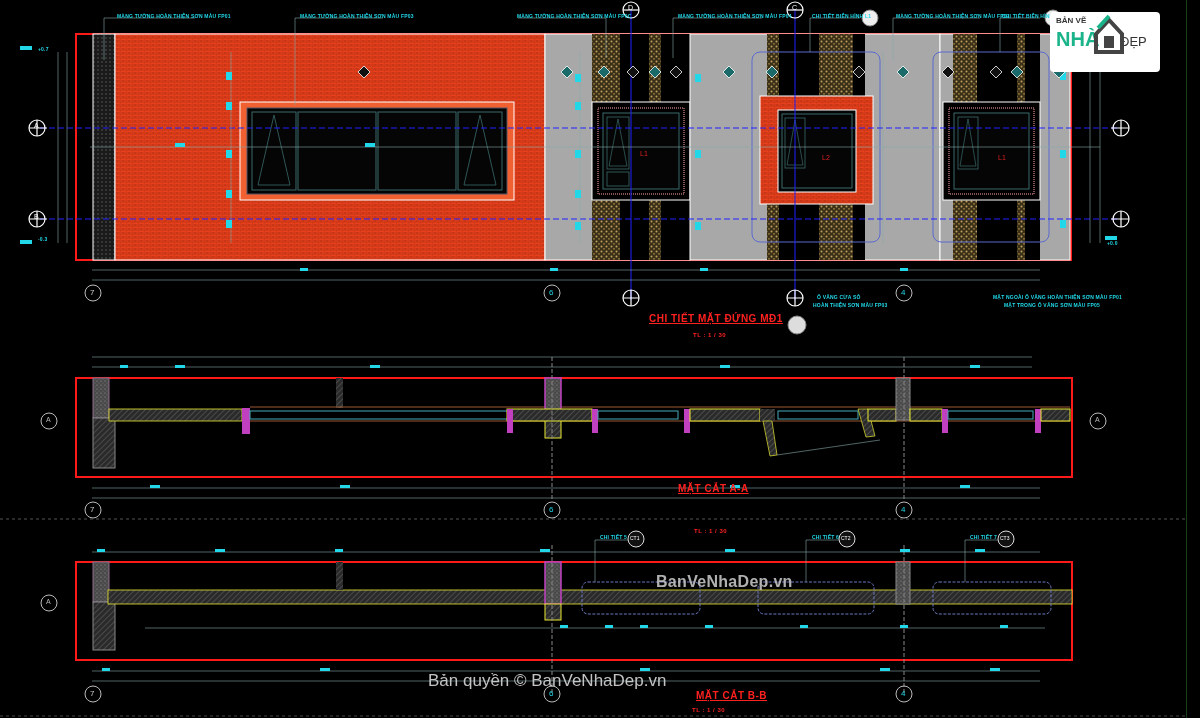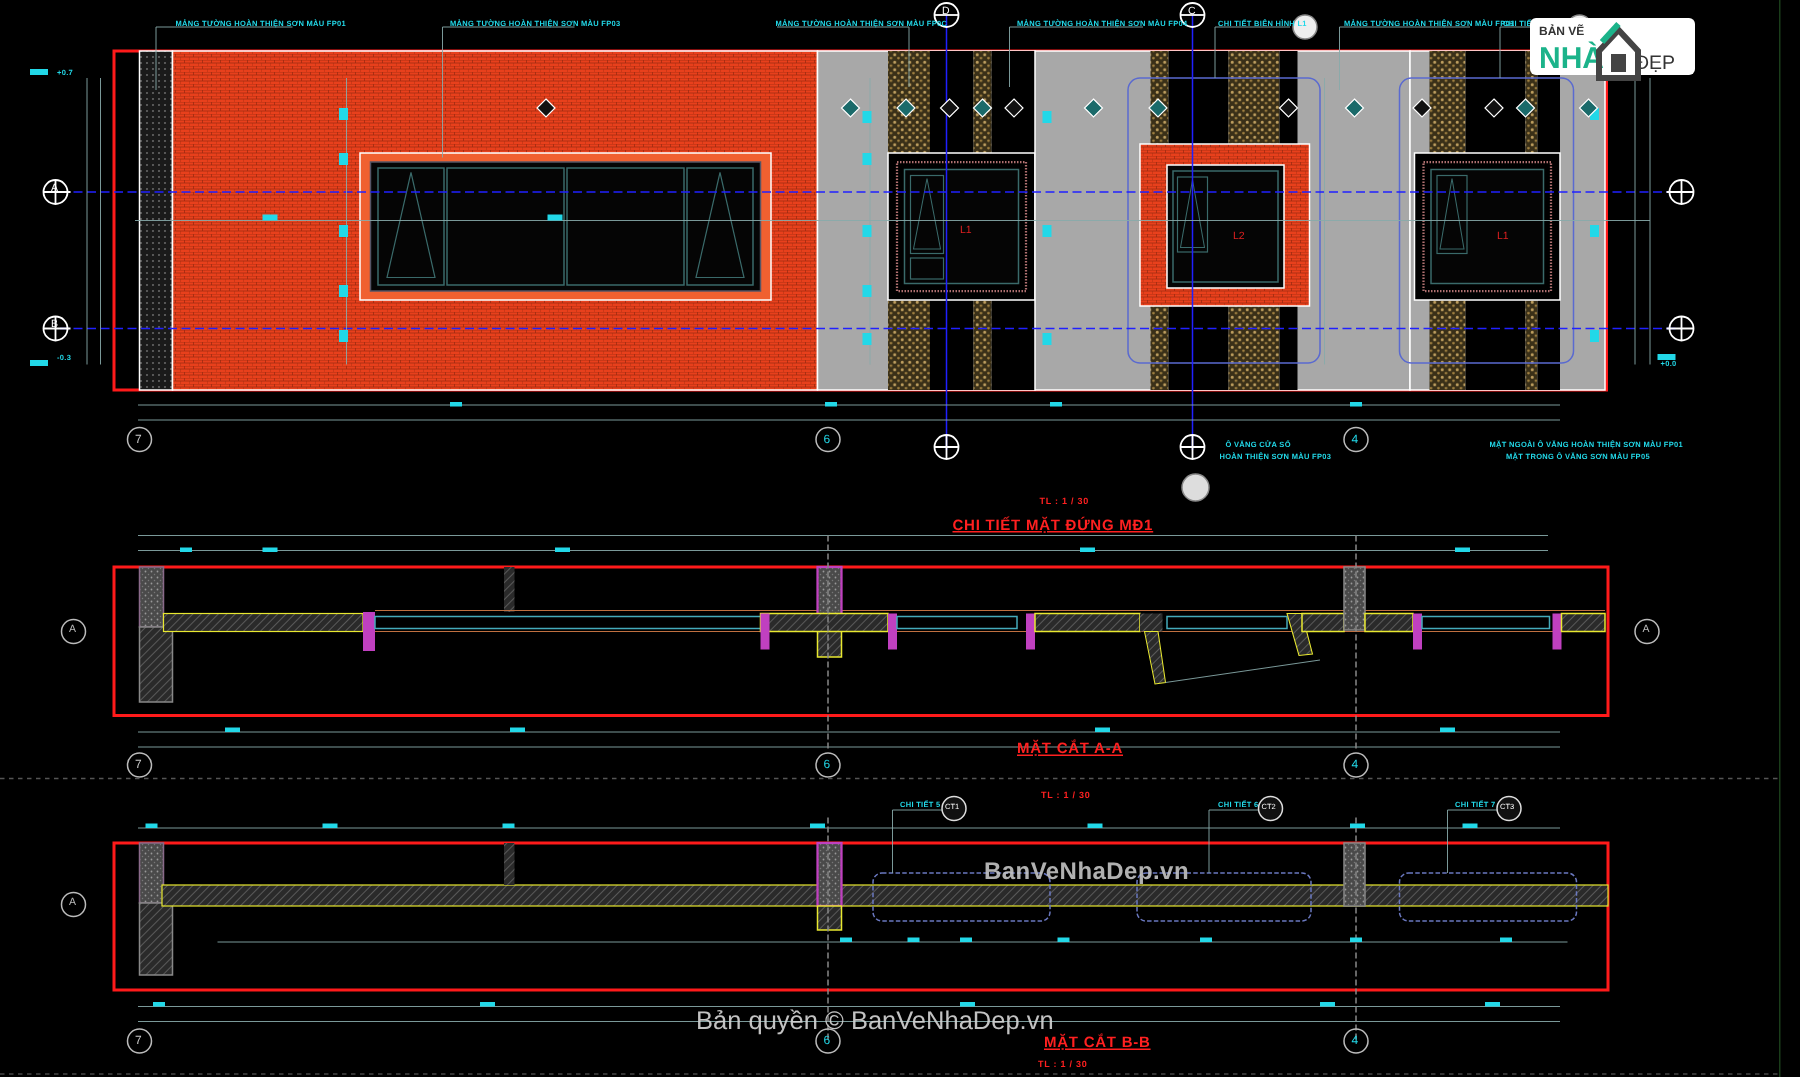--- a/index.html
+++ b/index.html
@@ -4,21 +4,21 @@
 <style>
   html,body{margin:0;padding:0;background:#000;}
   body{width:1200px;height:718px;overflow:hidden;position:relative;font-family:"Liberation Sans",sans-serif;}
   #stage{position:absolute;left:0;top:0;width:1200px;height:718px;}
   .lbl{position:absolute;font-family:"Liberation Sans",sans-serif;white-space:nowrap;}
   .note{color:#22d8e8;font-size:5px;font-weight:bold;letter-spacing:0.2px;}
   .title{color:#ff2020;font-size:10px;font-weight:bold;text-decoration:underline;letter-spacing:0.5px;}
   .scale{color:#ff2020;font-size:6px;font-weight:bold;letter-spacing:0.5px;}
   .wm{color:rgba(200,200,200,0.88);font-size:16px;font-weight:bold;letter-spacing:0.3px;}
   .wm2{color:rgba(210,210,210,0.92);font-size:17px;font-weight:normal;}
-  .logo{position:absolute;left:1020px;top:12px;width:110px;height:38px;background:#fff;border-radius:4px;}
+  .logo{position:absolute;left:1050px;top:12px;width:110px;height:60px;background:#fff;border-radius:4px;}
   .logo .a{position:absolute;left:6px;top:4px;font-size:8px;font-weight:bold;color:#333;}
   .logo .b{position:absolute;left:6px;top:16px;font-size:20px;font-weight:bold;color:#1bb38a;text-align:right;}
   .logo .c{position:absolute;left:70px;top:22px;font-size:13px;color:#333;text-align:right;}
   .sidebar-edge{position:absolute;left:1186px;top:0;width:14px;height:718px;border-left:1px solid #1a3d1a;}
 </style>
 </head>
 <body>
 
 <div id="stage">
 <svg width="1200" height="718" viewBox="0 0 1200 718" xmlns="http://www.w3.org/2000/svg">
@@ -347,46 +347,46 @@
 <span class="lbl" style="left:628px;top:4px;color:#fff;font-size:7px;">D</span>
 <span class="lbl" style="left:792px;top:4px;color:#fff;font-size:7px;">C</span>
 <span class="lbl" style="left:90px;top:288px;color:#ccc;font-size:8px;">7</span>
 <span class="lbl" style="left:549px;top:288px;color:#22d8e8;font-size:8px;">6</span>
 <span class="lbl" style="left:901px;top:288px;color:#22d8e8;font-size:8px;">4</span>
 
 <span class="lbl note" style="left:38px;top:46px;">+0.7</span>
 <span class="lbl note" style="left:38px;top:236px;">-0.3</span>
 <span class="lbl note" style="left:1107px;top:240px;">+0.0</span>
 
-<span class="lbl title" style="left:635px;top:313px;margin-top:32px;">CHI TIẾT MẶT ĐỨNG MĐ1</span>
+<span class="lbl title" style="left:649px;top:313px;">CHI TIẾT MẶT ĐỨNG MĐ1</span>
 <span class="lbl scale" style="left:693px;top:332px;">TL : 1 / 30</span>
 
 <span class="lbl" style="left:46px;top:416px;color:#bbb;font-size:7px;">A</span>
 <span class="lbl" style="left:1095px;top:416px;color:#bbb;font-size:7px;">A</span>
 <span class="lbl" style="left:90px;top:505px;color:#ccc;font-size:8px;">7</span>
 <span class="lbl" style="left:549px;top:505px;color:#22d8e8;font-size:8px;">6</span>
 <span class="lbl" style="left:901px;top:505px;color:#22d8e8;font-size:8px;">4</span>
-<span class="lbl title" style="left:678px;top:494px;">MẶT CẮT A-A</span>
+<span class="lbl title" style="left:678px;top:483px;">MẶT CẮT A-A</span>
 <span class="lbl scale" style="left:694px;top:528px;">TL : 1 / 30</span>
 
 <span class="lbl note" style="left:600px;top:534px;">CHI TIẾT 5</span>
 <span class="lbl note" style="left:812px;top:534px;">CHI TIẾT 6</span>
 <span class="lbl note" style="left:970px;top:534px;">CHI TIẾT 7</span>
 <span class="lbl" style="left:630px;top:535px;color:#fff;font-size:5px;">CT1</span>
 <span class="lbl" style="left:841px;top:535px;color:#fff;font-size:5px;">CT2</span>
 <span class="lbl" style="left:1000px;top:535px;color:#fff;font-size:5px;">CT3</span>
 <span class="lbl" style="left:46px;top:598px;color:#bbb;font-size:7px;">A</span>
 <span class="lbl" style="left:90px;top:689px;color:#ccc;font-size:8px;">7</span>
 <span class="lbl" style="left:549px;top:689px;color:#22d8e8;font-size:8px;">6</span>
 <span class="lbl" style="left:901px;top:689px;color:#22d8e8;font-size:8px;">4</span>
 <span class="lbl title" style="left:676px;top:690px;margin-left:20px;">MẶT CẮT B-B</span>
 <span class="lbl scale" style="left:692px;top:707px;">TL : 1 / 30</span>
 
 <span class="lbl wm" style="left:656px;top:573px;">BanVeNhaDep.vn</span>
-<span class="lbl wm2" style="left:464px;top:671px;">Bản quyền © BanVeNhaDep.vn</span>
+<span class="lbl wm2" style="left:428px;top:671px;">Bản quyền © BanVeNhaDep.vn</span>
 
 <div class="logo">
   <span class="a">BẢN VẼ</span>
   <span class="b">NHÀ</span>
   <span class="c">ĐẸP</span>
   <svg style="position:absolute;left:44px;top:2px;" width="30" height="40">
     <path d="M2 20 L15 6 L28 20 V38 H2 Z" fill="none" stroke="#444" stroke-width="4"></path>
     <path d="M4 14 L15 2" stroke="#1bb38a" stroke-width="4"></path>
     <rect x="10" y="22" width="10" height="12" fill="#444"></rect>
   </svg>

